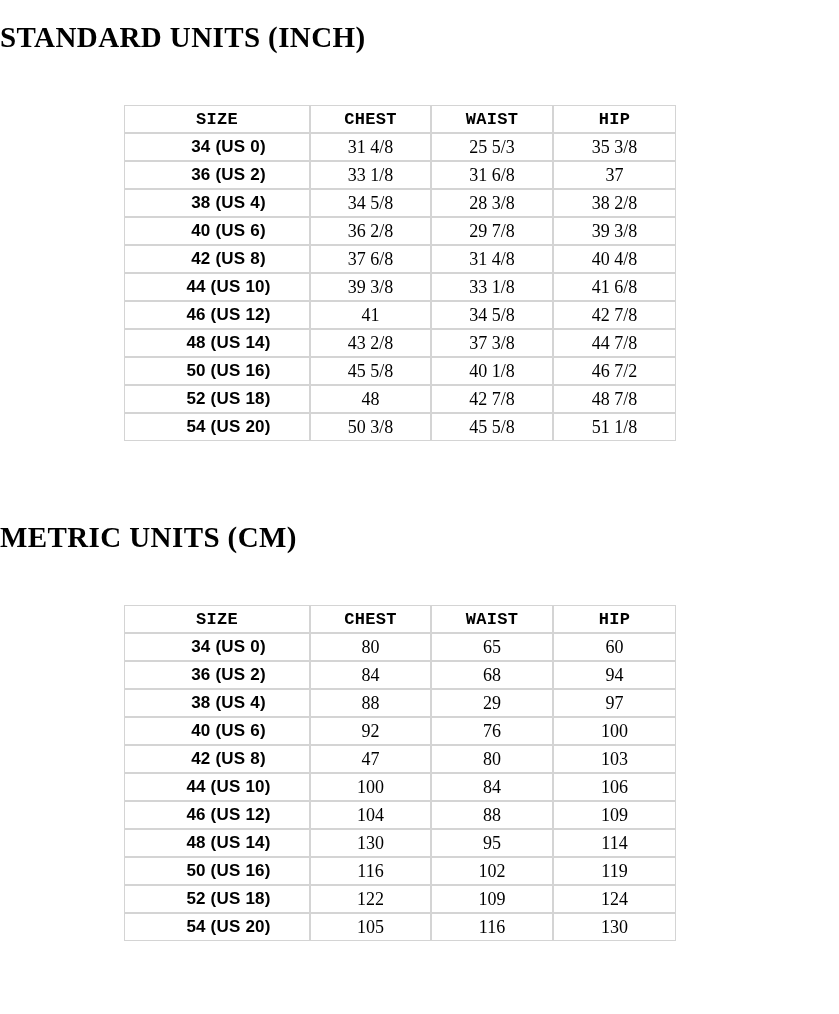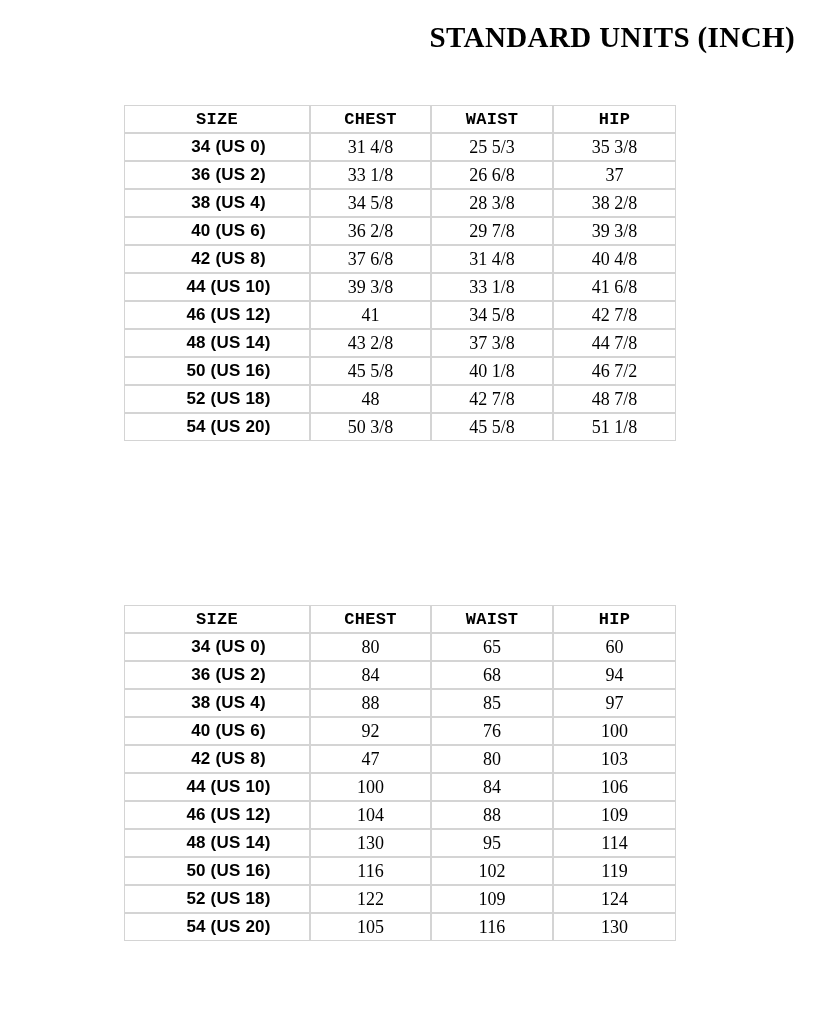--- a/index.html
+++ b/index.html
@@ -16,21 +16,21 @@
   }
 
   .page {
     width: 839px;
     height: 1014px;
     position: relative;
     box-sizing: border-box;
   }
 
   .section-title {
-    text-align: right;
+    text-align: left;
     font-family: "Liberation Serif", "DejaVu Serif", serif;
     font-weight: bold;
     font-size: 29px;
     letter-spacing: 0.4px;
     color: #000000;
     margin: 0;
     padding: 0;
     white-space: nowrap;
   }
 
@@ -126,21 +126,21 @@
     <tbody>
       <tr>
         <td class="cell-size">34 (US 0)</td>
         <td class="cell-measure">31 4/8</td>
         <td class="cell-measure">25 5/3</td>
         <td class="cell-measure">35 3/8</td>
       </tr>
       <tr>
         <td class="cell-size">36 (US 2)</td>
         <td class="cell-measure">33 1/8</td>
-        <td class="cell-measure">26 6/8</td>
+        <td class="cell-measure">31 6/8</td>
         <td class="cell-measure">37</td>
       </tr>
       <tr>
         <td class="cell-size">38 (US 4)</td>
         <td class="cell-measure">34 5/8</td>
         <td class="cell-measure">28 3/8</td>
         <td class="cell-measure">38 2/8</td>
       </tr>
       <tr>
         <td class="cell-size">40 (US 6)</td>
@@ -186,20 +186,23 @@
       </tr>
       <tr>
         <td class="cell-size">54 (US 20)</td>
         <td class="cell-measure">50 3/8</td>
         <td class="cell-measure">45 5/8</td>
         <td class="cell-measure">51 1/8</td>
       </tr>
     </tbody>
   </table>
 
+  <div id="title-cm-wrap">
+    <h1 class="section-title">METRIC UNITS (CM)</h1>
+  </div>
 
   <table class="size-table" id="table-cm">
     <colgroup>
       <col class="c-size">
         <col class="c-chest">
         <col class="c-waist">
         <col class="c-hip">
     </colgroup>
     <thead>
       <tr>
@@ -218,21 +221,21 @@
       </tr>
       <tr>
         <td class="cell-size">36 (US 2)</td>
         <td class="cell-measure">84</td>
         <td class="cell-measure">68</td>
         <td class="cell-measure">94</td>
       </tr>
       <tr>
         <td class="cell-size">38 (US 4)</td>
         <td class="cell-measure">88</td>
-        <td class="cell-measure">85</td>
+        <td class="cell-measure">29</td>
         <td class="cell-measure">97</td>
       </tr>
       <tr>
         <td class="cell-size">40 (US 6)</td>
         <td class="cell-measure">92</td>
         <td class="cell-measure">76</td>
         <td class="cell-measure">100</td>
       </tr>
       <tr>
         <td class="cell-size">42 (US 8)</td>

